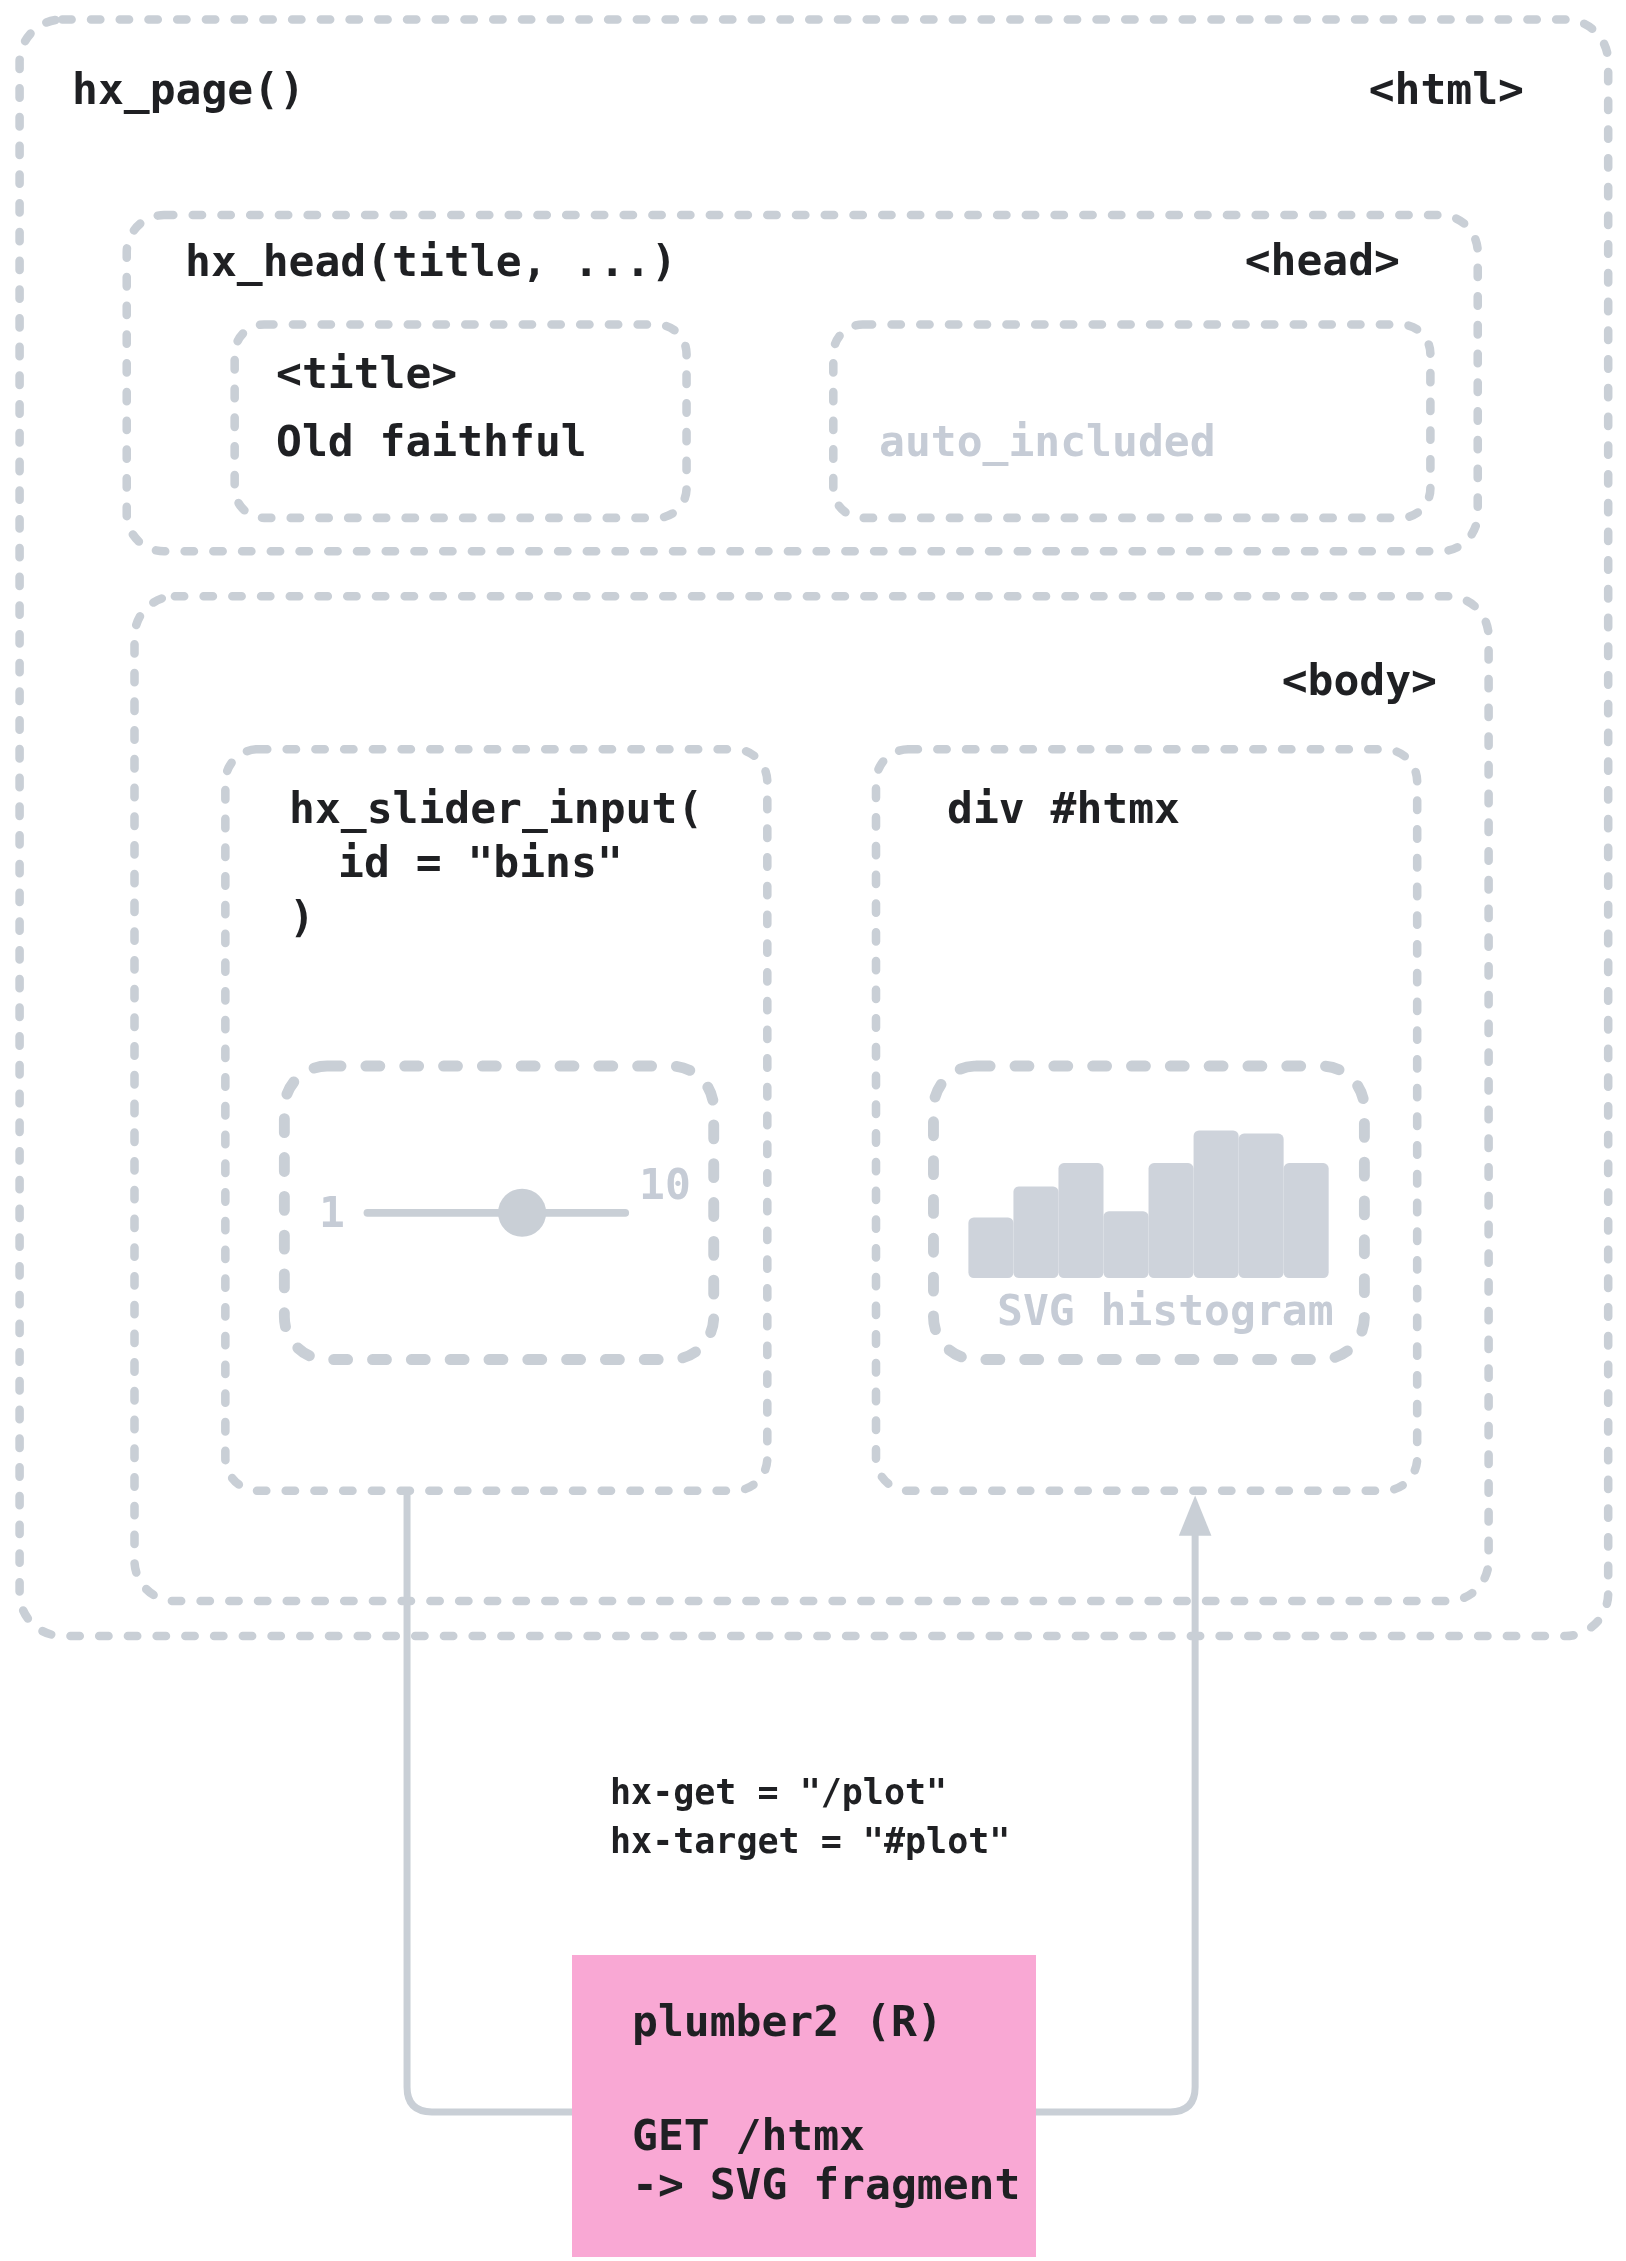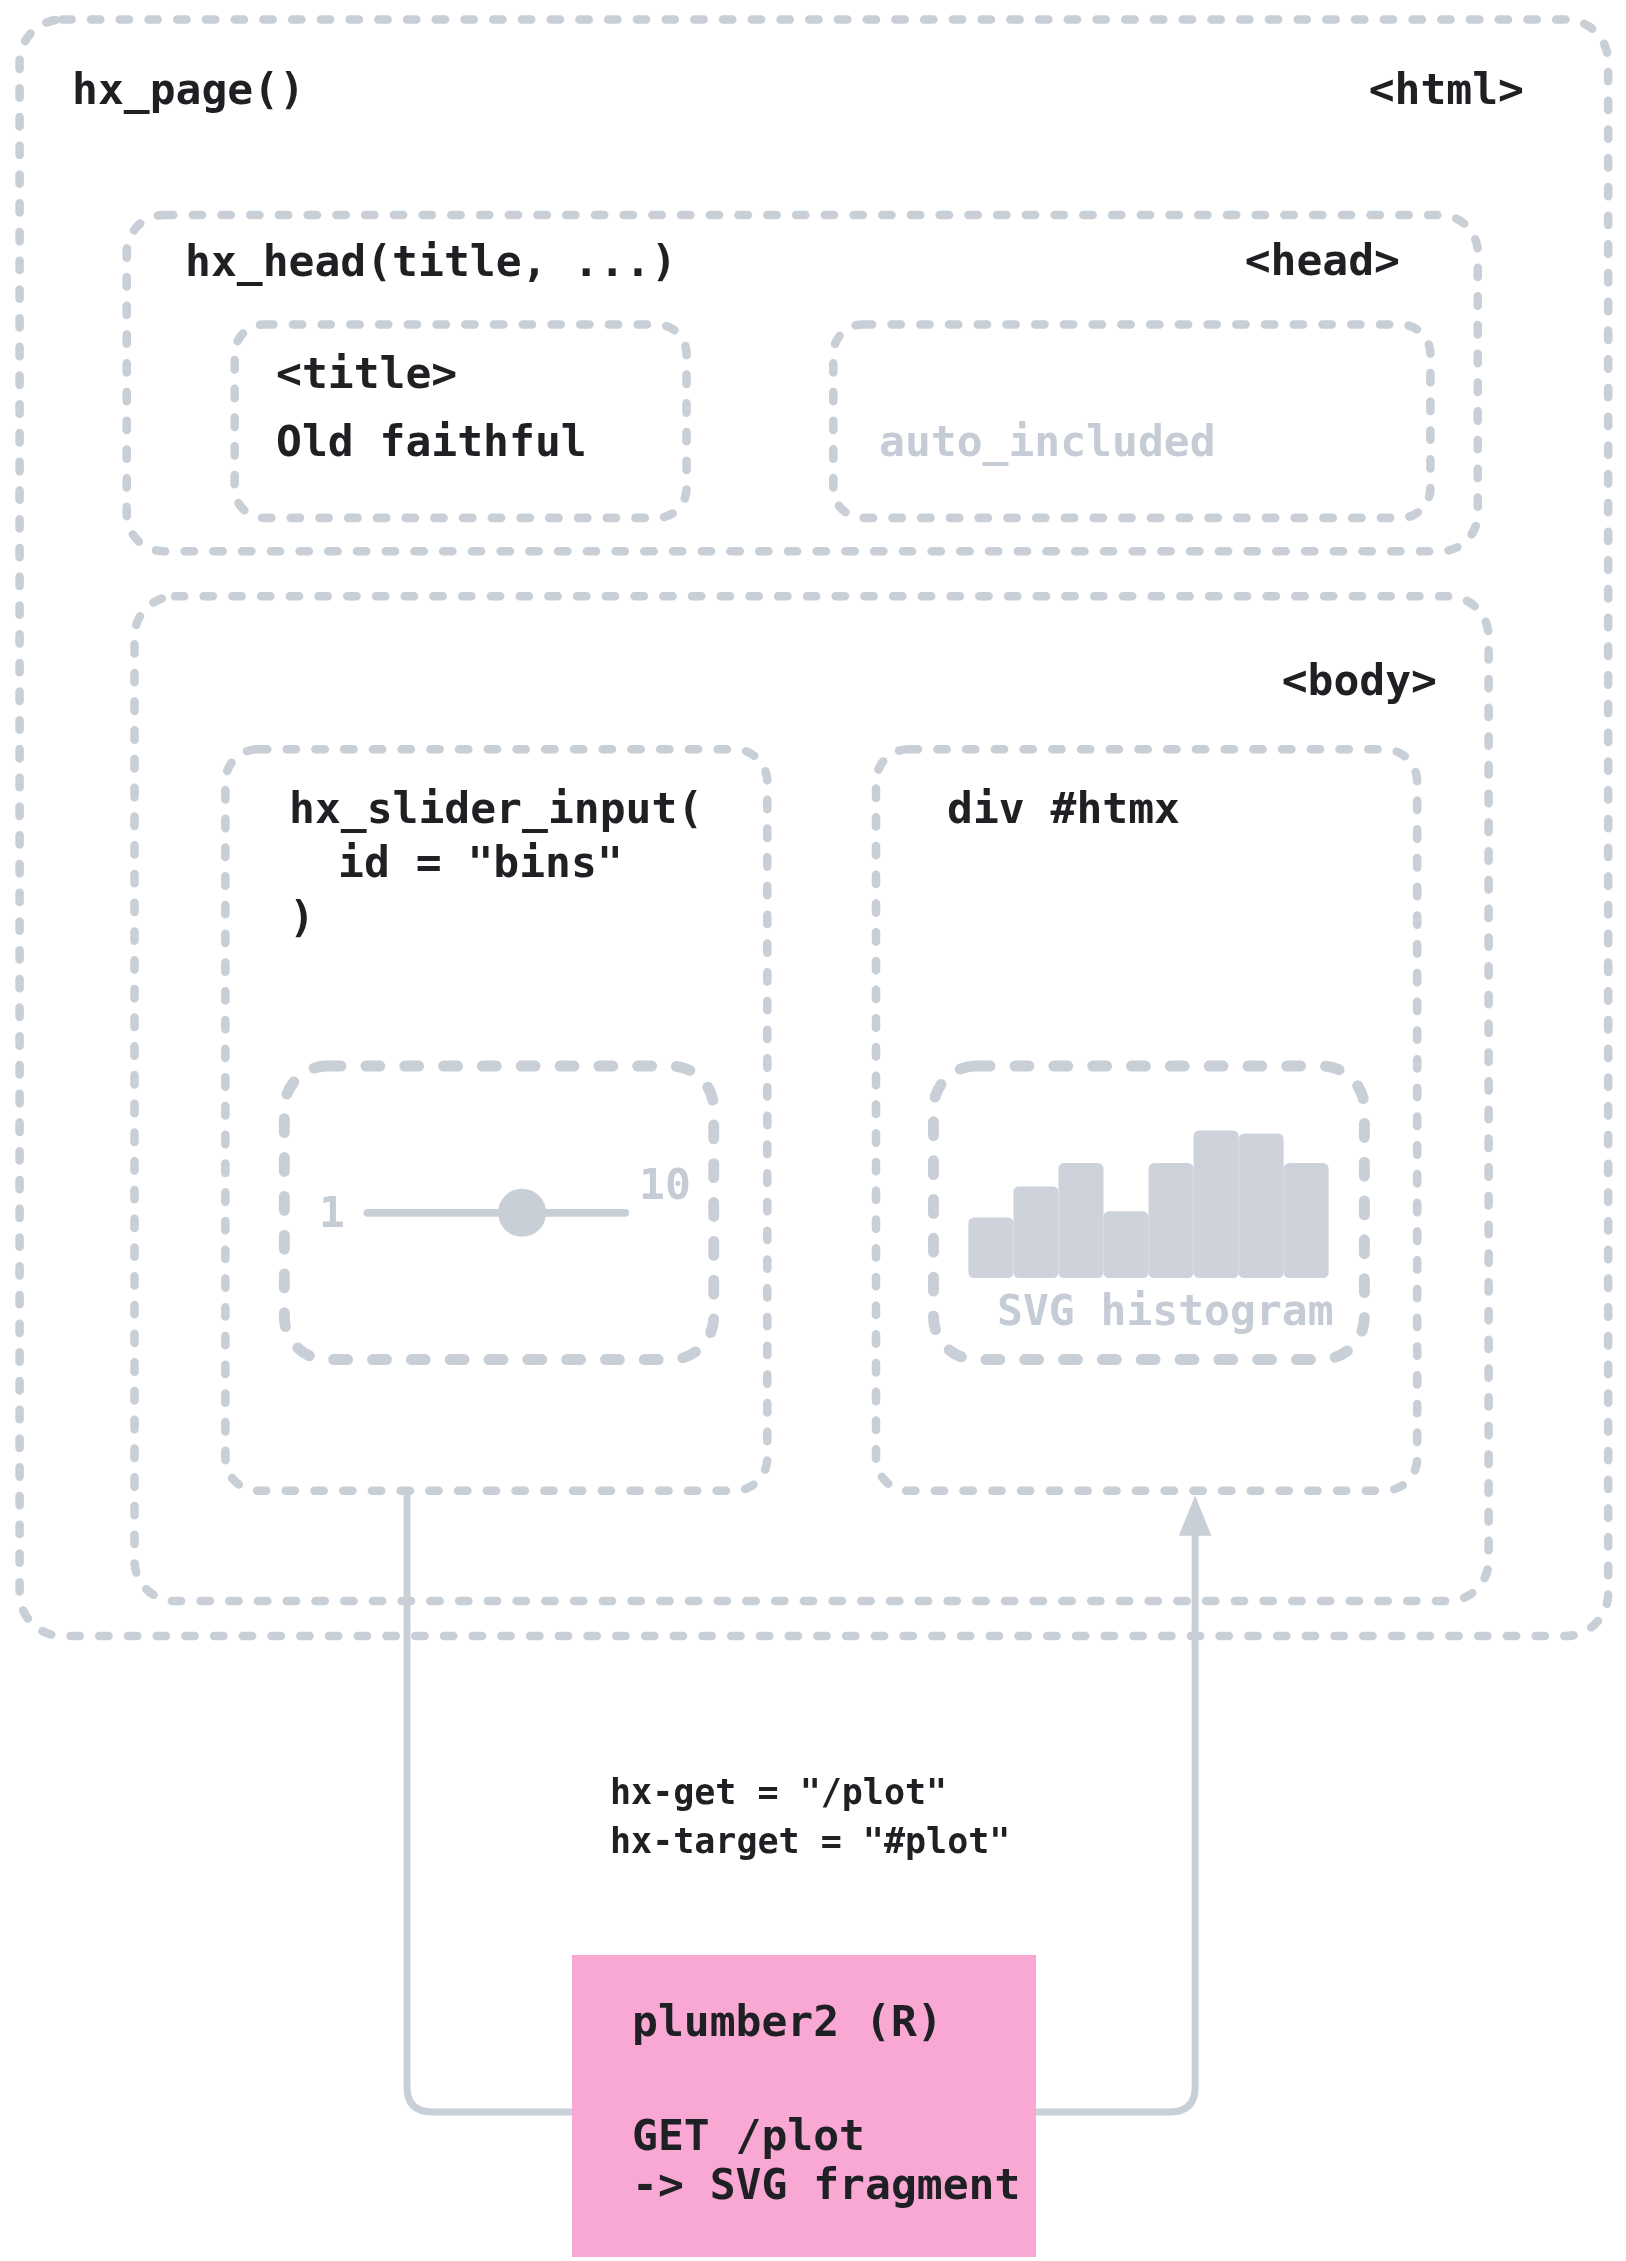--- a/index.html
+++ b/index.html
@@ -96,18 +96,18 @@
   <div class="lbl muted" style="left:319px;top:1190px;">1</div>
   <div class="lbl muted" style="left:639px;top:1162px;">10</div>
 
   <div class="lbl muted" style="left:997px;top:1288px;">SVG histogram</div>
 
   <div class="lbl small" style="left:610px;top:1771px;">hx-get = "/plot"</div>
   <div class="lbl small" style="left:610px;top:1820px;">hx-target = "#plot"</div>
 
   <div class="server-box">
     <div class="lbl" style="left:60px;top:44px;">plumber2 (R)</div>
-    <div class="lbl" style="left:60px;top:158px;">GET /plot</div>
+    <div class="lbl" style="left:60px;top:158px;">GET /htmx</div>
     <div class="lbl" style="left:60px;top:207px;">-&gt; SVG fragment</div>
   </div>
 
 </div>
 
 
 </body></html>

